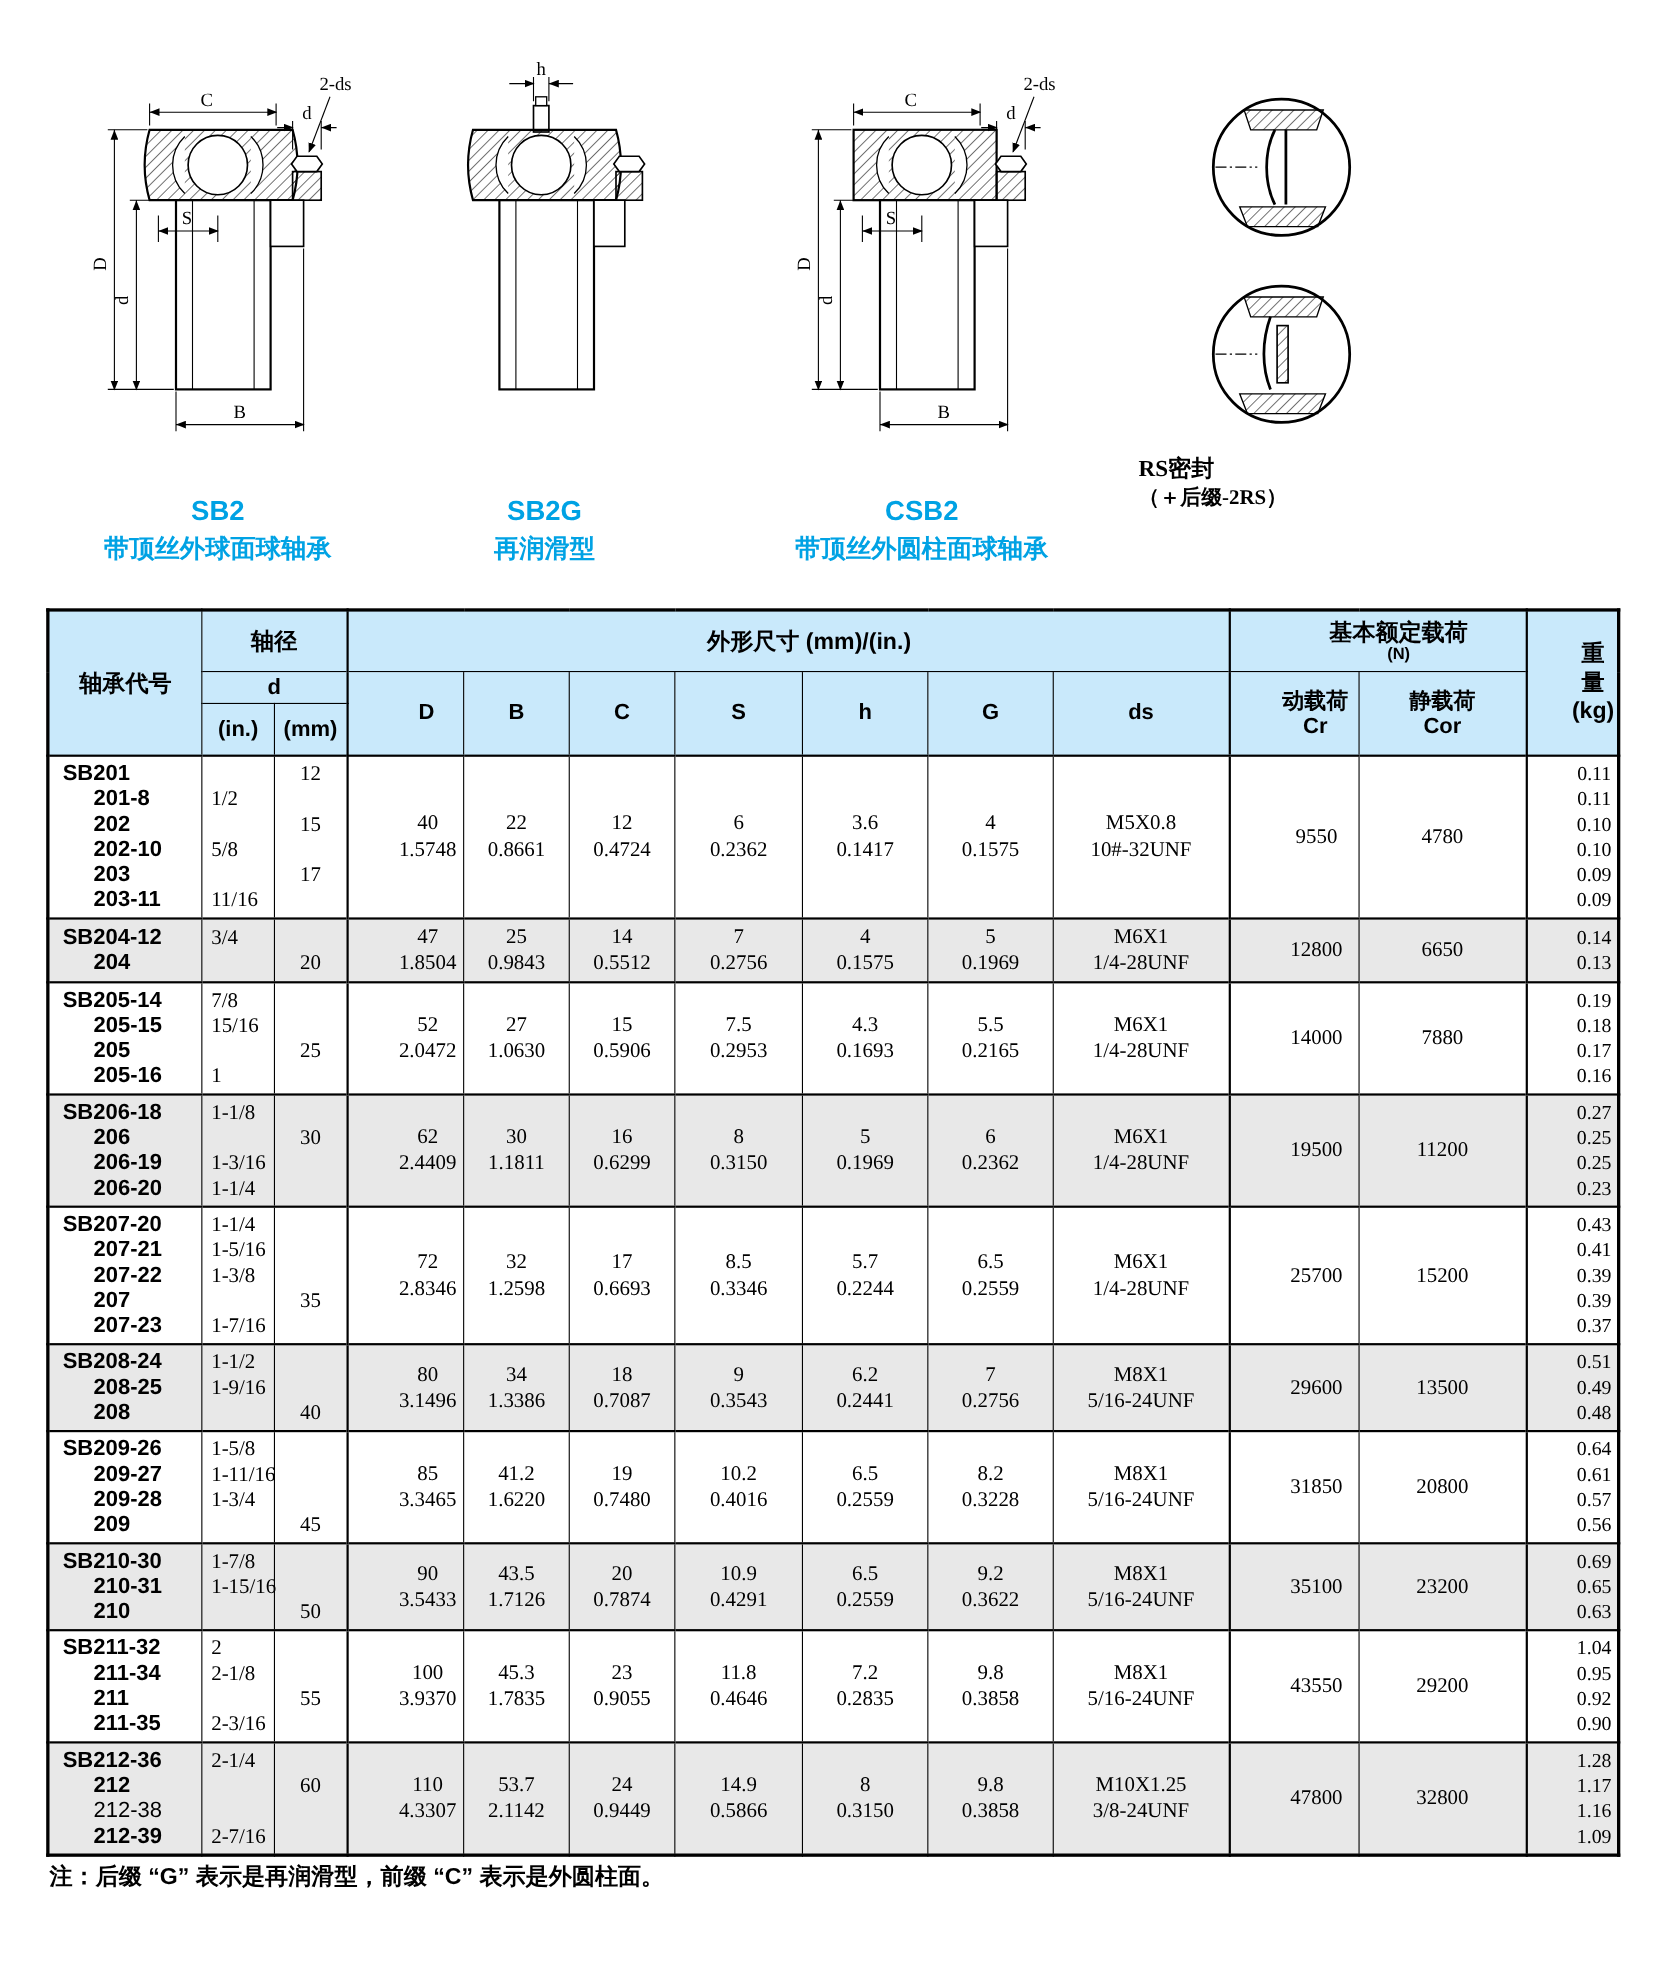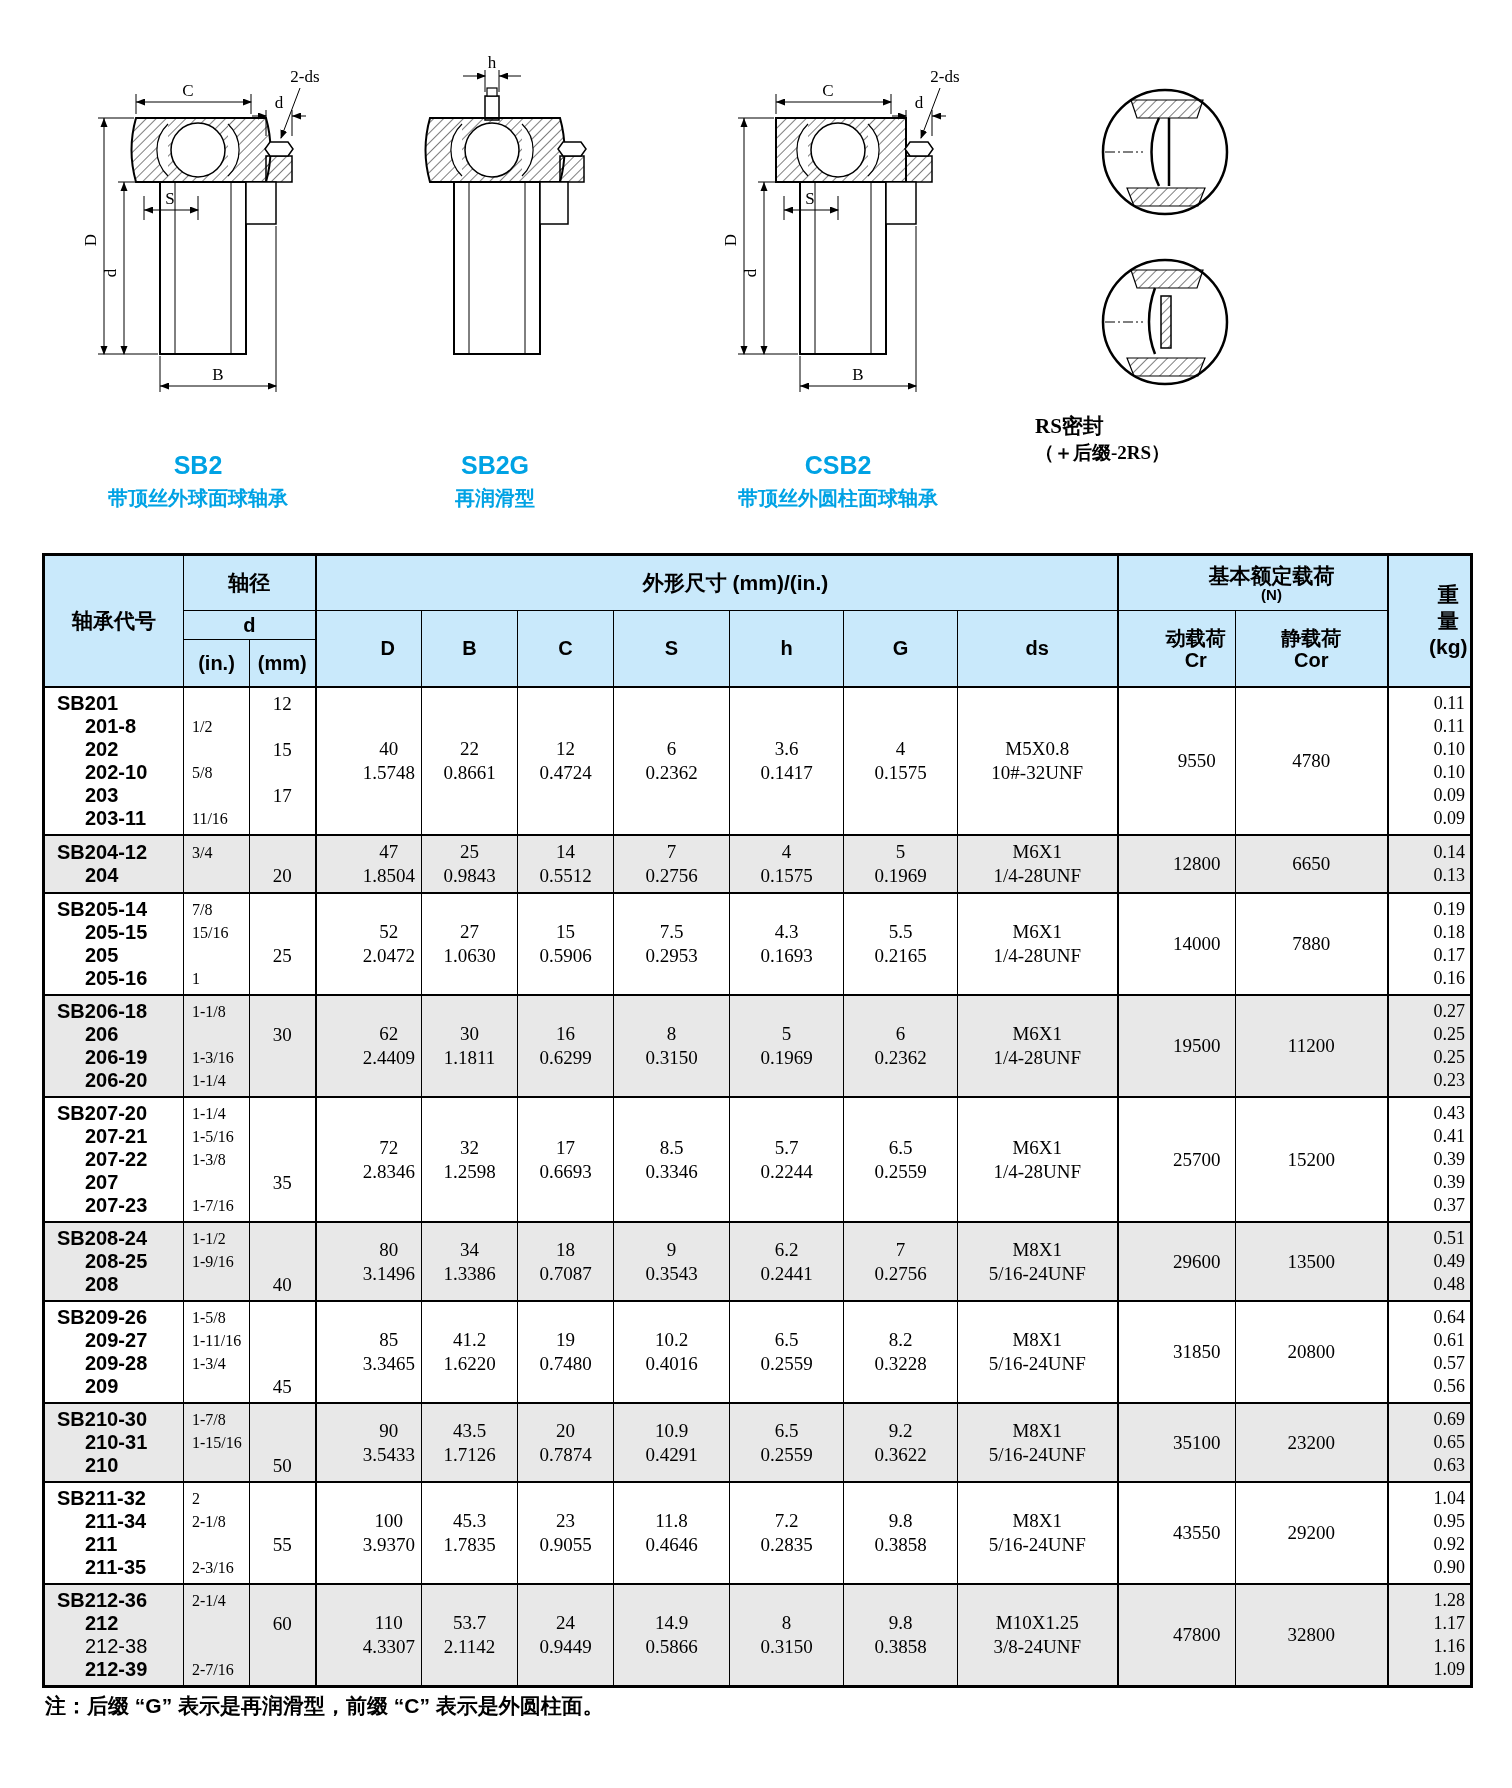--- a/index.html
+++ b/index.html
@@ -10,21 +10,21 @@
   }
   html,body{margin:0;padding:0;background:#fff;}
   body{width:1512px;height:1788px;position:relative;font-family:"Liberation Sans",sans-serif;color:#000;}
   .page{position:absolute;inset:0;background:#fff;}
 
   
   .drawing{position:absolute;}
   svg text{font-family:"Liberation Serif",serif;font-size:17px;fill:#000;}
   .dia-title{position:absolute;text-align:center;color:var(--accent);font-weight:bold;}
   .dia-title .code{font-size:25px;line-height:34px;}
-  .dia-title .desc{font-size:20px;line-height:32px;}
+  .dia-title .desc{font-size:23px;line-height:32px;}
   .seal-label{position:absolute;text-align:left;color:#000;font-weight:bold;}
   .seal-label .l1{font-size:21px;line-height:28px;font-family:"Liberation Serif",serif;}
   .seal-label .l2{font-size:19px;line-height:26px;font-family:"Liberation Serif",serif;}
 
   
   table.spec{position:absolute;left:42px;top:553px;width:1428px;border-collapse:collapse;table-layout:fixed;border:3px solid var(--line);}
   th{background:var(--headbg);border:1.5px solid var(--line);font-weight:bold;padding:1px 2px;text-align:center;}
   .h1 th{height:52px;font-size:21px;}
   .h1 .th-load{line-height:22px;}
   .h1 .th-load .sub{font-size:15px;line-height:15px;}
@@ -36,21 +36,21 @@
   .th-wt{font-size:20px;line-height:26px;}
   th.gl,td.gl{border-left:2.5px solid var(--line);padding-left:40px;}
   thead tr.h3 th, thead th[rowspan]{border-bottom:2.5px solid var(--line);}
 
   td{border:1.5px solid var(--line);border-top:2.2px solid var(--line);vertical-align:middle;padding:4px 0;background:#fff;}
   tr.shade td{background:var(--shade);}
   .codes{text-align:left;}
   .code-line{font-weight:bold;font-size:20px;line-height:23px;padding-left:12px;white-space:nowrap;}
   .code-line.cont{padding-left:40px;}
   .code-line.light{font-weight:normal;}
-  .din-line{font-family:"Liberation Serif",serif;font-size:16px;line-height:23px;padding-left:8px;text-align:left;white-space:nowrap;}
+  .din-line{font-family:"Liberation Serif",serif;font-size:19px;line-height:23px;padding-left:8px;text-align:left;white-space:nowrap;}
   .dmm-line{font-family:"Liberation Serif",serif;font-size:19px;line-height:23px;text-align:center;}
   .dim{text-align:center;}
   .dim-mm,.dim-in{font-family:"Liberation Serif",serif;font-size:19px;line-height:24px;text-align:center;}
   .load-val{font-family:"Liberation Serif",serif;font-size:19px;text-align:center;}
   .wt-line{font-family:"Liberation Serif",serif;font-size:18px;line-height:23px;text-align:center;}
 
   .footnote{position:absolute;left:45px;top:1692px;font-size:21px;font-weight:bold;}
 </style>
 </head>
 <body>

